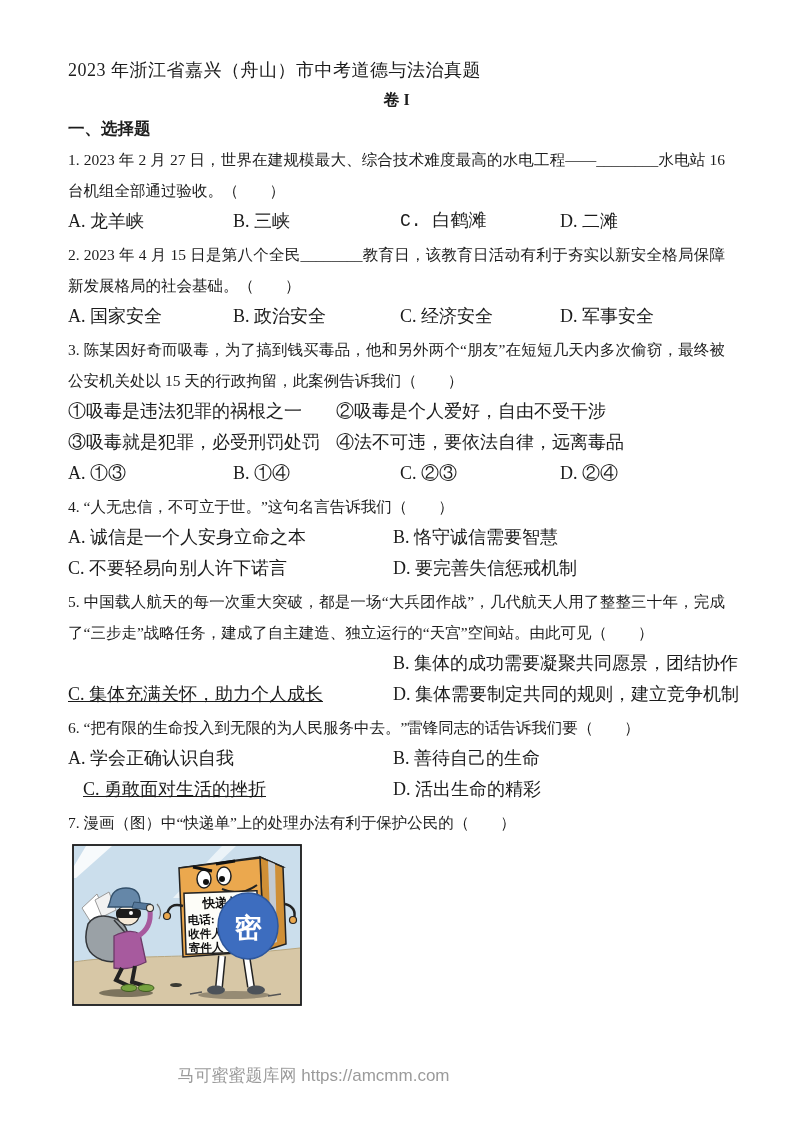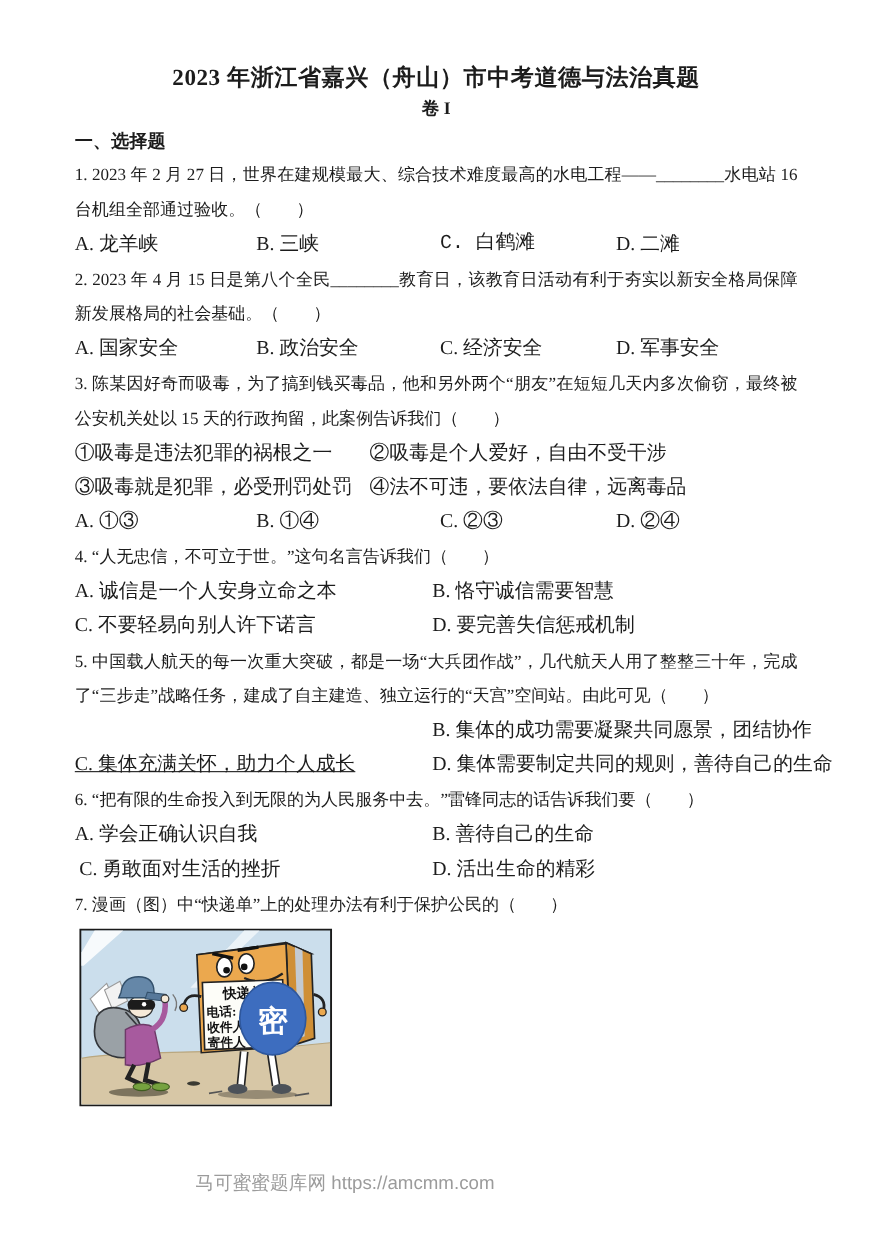--- a/index.html
+++ b/index.html
@@ -1,21 +1,21 @@
 <!DOCTYPE html>
 <html lang="zh"><head>
 <meta charset="utf-8">
 <style>
   html,body{margin:0;padding:0;}
   body{
     width:793px;height:1122px;background:#ffffff;position:relative;overflow:hidden;
     font-family:"Liberation Serif","DejaVu Serif",serif;color:#1c1c1c;
   }
   .page{padding:54px 68px 0 68px;}
-  .doc-title{text-align:center;font-size:21px;font-weight:700;line-height:32px;letter-spacing:.5px;}
+  .doc-title{text-align:left;font-size:18px;font-weight:400;line-height:32px;letter-spacing:.5px;}
   .doc-subtitle{text-align:center;font-size:16px;font-weight:700;line-height:28px;}
   .section-heading{font-size:16.5px;font-weight:700;line-height:30px;}
   .question-block{margin-bottom:2px;font-size:15.5px;}
   .q-stem{line-height:31px;text-align:justify;}
   .opt-row{position:relative;height:31px;line-height:31px;font-size:18px;}
   .opt-row span{position:absolute;top:0;white-space:nowrap;}
   .comic-wrap{margin:6px 0 0 4px;}
   .comic{display:block;}
   .footer{
     position:absolute;left:0;top:1064px;width:627px;text-align:center;
@@ -78,31 +78,31 @@
           <span style="left: 325px;">D. 要完善失信惩戒机制</span>
         </div>
       </div>
       <div class="question-block">
         <div class="q-stem">5. 中国载人航天的每一次重大突破，都是一场“大兵团作战”，几代航天人用了整整三十年，完成了“三步走”战略任务，建成了自主建造、独立运行的“天宫”空间站。由此可见（　　）</div>
         <div class="opt-row">
           <span style="left: 325px;">B. 集体的成功需要凝聚共同愿景，团结协作</span>
         </div>
         <div class="opt-row">
           <span style="left: 0px; text-decoration: underline;">C. 集体充满关怀，助力个人成长</span>
-          <span style="left: 325px;">D. 集体需要制定共同的规则，善待自己的生命</span>
+          <span style="left: 325px;">D. 集体需要制定共同的规则，建立竞争机制</span>
         </div>
       </div>
       <div class="question-block">
         <div class="q-stem">6. “把有限的生命投入到无限的为人民服务中去。”雷锋同志的话告诉我们要（　　）</div>
         <div class="opt-row">
           <span style="left: 0px;">A. 学会正确认识自我</span>
           <span style="left: 325px;">B. 善待自己的生命</span>
         </div>
         <div class="opt-row">
-          <span style="left: 4px;">C. 勇敢面对生活的挫折</span>
+          <span style="left: 15px; text-decoration: underline;">C. 勇敢面对生活的挫折</span>
           <span style="left: 325px;">D. 活出生命的精彩</span>
         </div>
       </div>
       <div class="question-block">
         <div class="q-stem">7. 漫画（图）中“快递单”上的处理办法有利于保护公民的（　　）</div>
       </div>
     </div>
 
   <div class="comic-wrap">
     <svg class="comic" width="230" height="162" viewBox="0 0 230 162">

